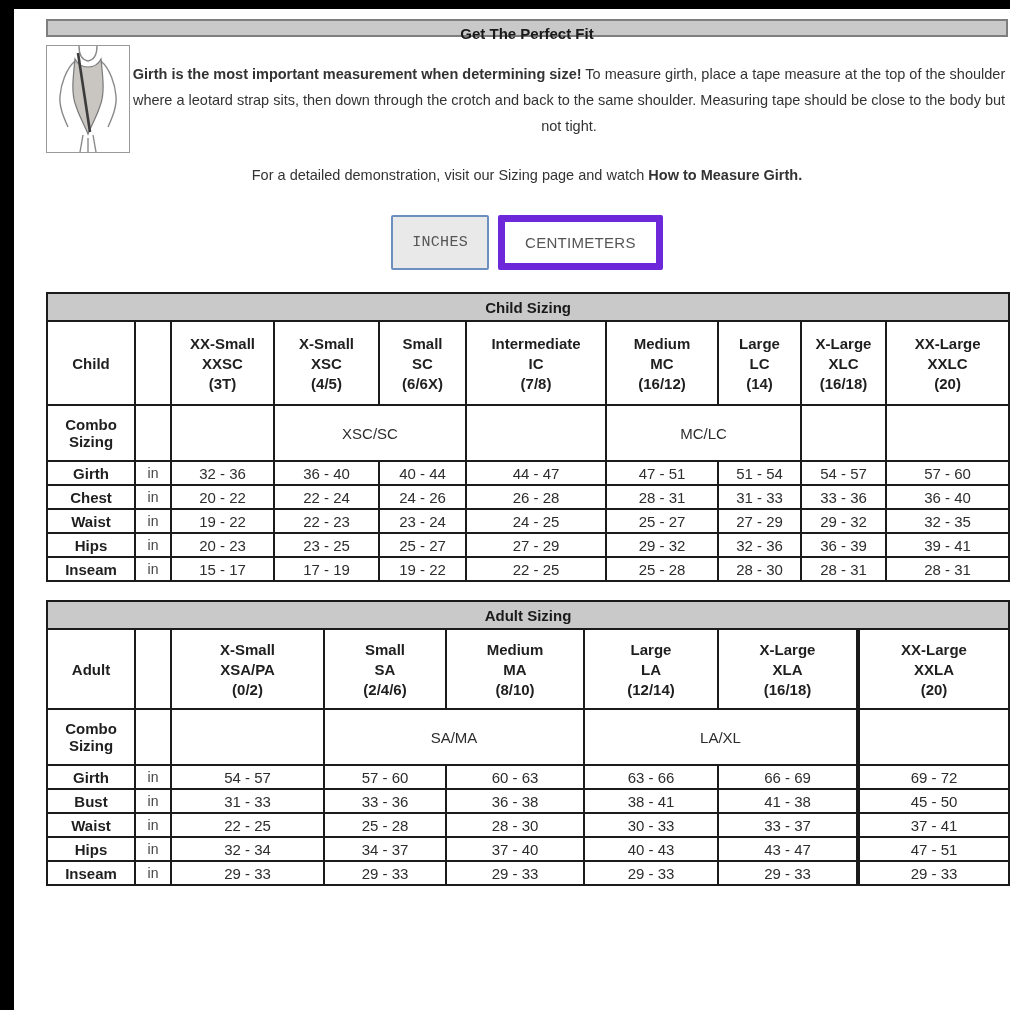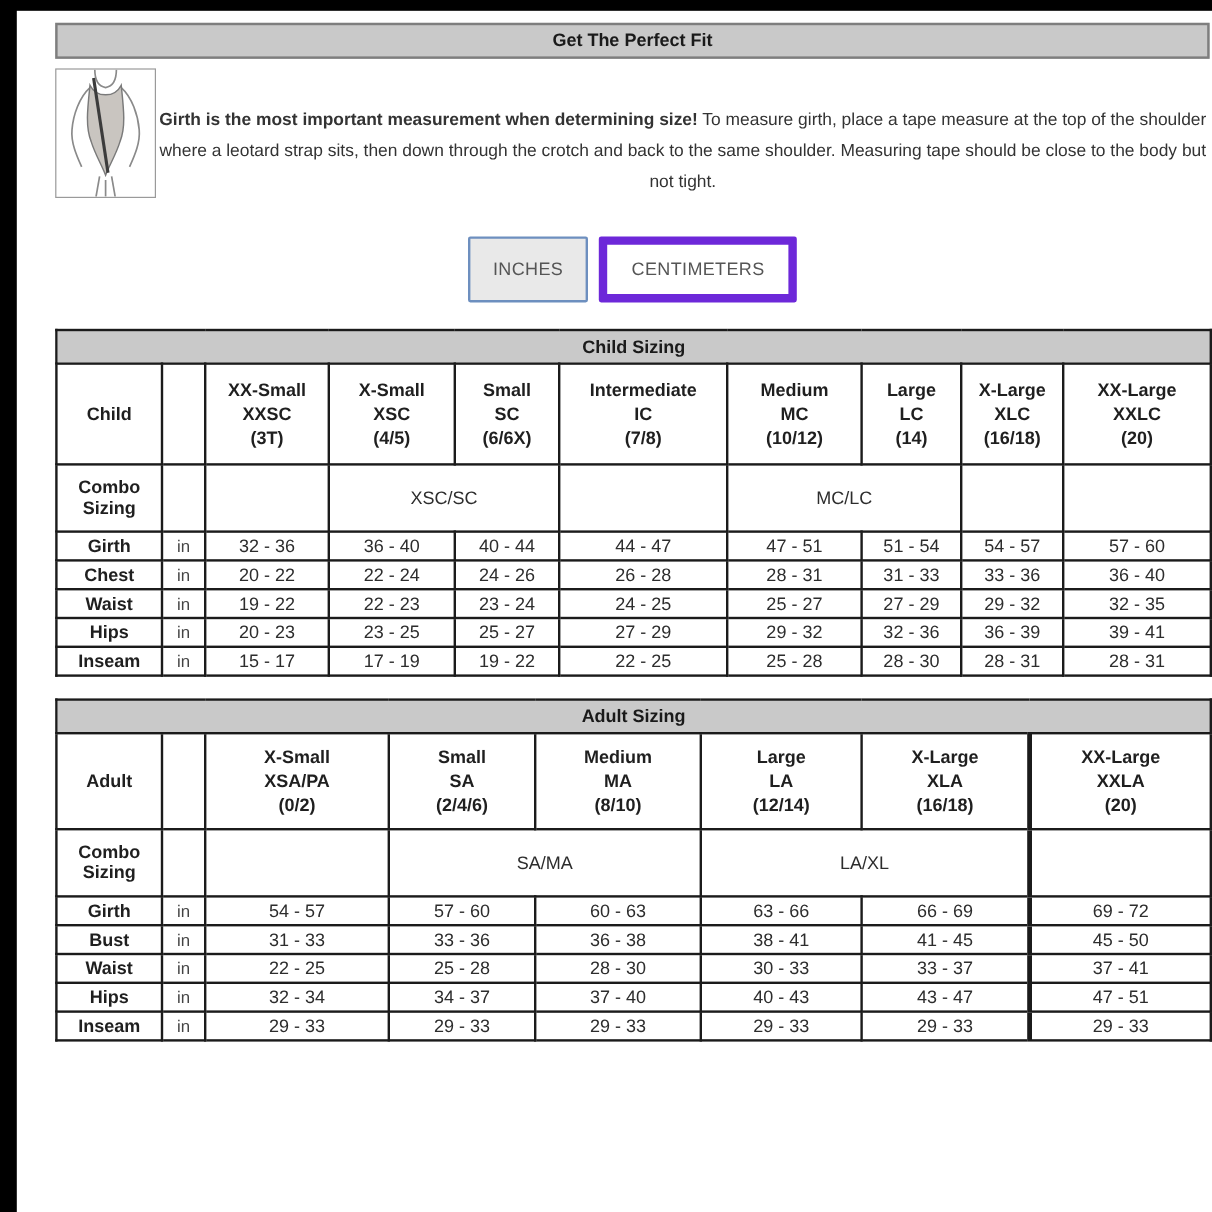--- a/index.html
+++ b/index.html
@@ -9,38 +9,38 @@
     background: #ffffff;
     font-family: "Liberation Sans", sans-serif;
     color: #333;
   }
   .top-black-bar { position: absolute; top: 0; left: 0; width: 100%; height: 9px; background: #000; }
   .left-black-bar { position: absolute; top: 0; left: 0; width: 14px; height: 100%; background: #000; }
   .content { position: absolute; left: 46px; top: 19px; width: 962px; }
 
   .fit-bar {
     background: #c9c9c9; border: 2px solid #7e7e7e;
-    height: 30px; line-height: 26px; text-align: center;
+    height: 18px; line-height: 26px; text-align: center;
     font-weight: bold; font-size: 15px; color: #1a1a1a;
   }
 
-  .intro { display: flex; margin-top: 8px; align-items: flex-end; }
+  .intro { display: flex; margin-top: 8px; align-items: center; }
   .figure-box { width: 84px; height: 108px; border: 1px solid #9a9a9a; flex: none; background: #fff; overflow: hidden; }
   .intro-text { flex: 1; text-align: center; font-size: 14.5px; line-height: 1.8; color: #333; padding-top: 2px; }
 
   .demo-line { text-align: center; margin-top: 14px; font-size: 14.5px; color: #333; }
 
   .toggle-row { display: flex; justify-content: center; gap: 9px; margin-top: 32px; }
   .btn {
     font-family: "Liberation Sans", sans-serif;
     font-size: 15px; color: #555; letter-spacing: 0.3px;
     padding: 12px 20px; background: #fff;
     border: 7px solid #6d28d9; border-radius: 2px; cursor: pointer;
   }
-  .btn.active { background: #e9e9e9; border: 2px solid #6d8fbf; padding: 11px 19px; }
+  .btn.active { background: #e9e9e9; border: 2px solid #6d8fbf; padding: 11px 19px; font-family: Liberation Mono, monospace; }
 
   .note { text-align: center; margin-top: 26px; font-size: 13.5px; color: #444; }
 
   .table-wrap-child { margin-top: 22px; }
   .table-wrap-adult { margin-top: 18px; }
   .sizing-table {
     border-collapse: collapse; width: 962px; table-layout: fixed;
     font-size: 15px; color: #2d2d2d;
   }
   .sizing-table td {
@@ -83,20 +83,21 @@
         <path d="M36 89 L33 106" stroke="#8a8a8a" stroke-width="1.4" fill="none"></path>
         <path d="M46 89 L49 106" stroke="#8a8a8a" stroke-width="1.4" fill="none"></path>
         <path d="M41 92 L41 106" stroke="#8a8a8a" stroke-width="1.4" fill="none"></path>
 
         <line x1="31" y1="7" x2="43" y2="86" stroke="#3c3c3c" stroke-width="2.6"></line>
       </svg>
     </div>
     <div class="intro-text"><b>Girth is the most important measurement when determining size!</b><span> To measure girth, place a tape measure at the top of the shoulder where a leotard strap sits, then down through the crotch and back to the same shoulder. Measuring tape should be close to the body but not tight.</span></div>
   </div>
 
+  <div class="demo-line"><span>For a detailed demonstration, visit our Sizing page and watch </span><b>How to Measure Girth.</b></div>
 
   <div class="toggle-row">
     <button class="btn active">INCHES</button>
     <button class="btn">CENTIMETERS</button>
   </div>
 
 
   <div class="table-wrap-child">
       <table class="sizing-table">
         <colgroup>
@@ -134,21 +135,21 @@
               <div>(6/6X)</div>
             </td>
             <td>
               <div>Intermediate</div>
               <div>IC</div>
               <div>(7/8)</div>
             </td>
             <td>
               <div>Medium</div>
               <div>MC</div>
-              <div>(10/12)</div>
+              <div>(16/12)</div>
             </td>
             <td>
               <div>Large</div>
               <div>LC</div>
               <div>(14)</div>
             </td>
             <td>
               <div>X-Large</div>
               <div>XLC</div>
               <div>(16/18)</div>
@@ -300,21 +301,21 @@
             <td>66 - 69</td>
             <td class="thickL">69 - 72</td>
           </tr>
           <tr class="data">
             <td class="rowlab">Bust</td>
             <td class="unit">in</td>
             <td>31 - 33</td>
             <td>33 - 36</td>
             <td>36 - 38</td>
             <td>38 - 41</td>
-            <td>41 - 45</td>
+            <td>41 - 38</td>
             <td class="thickL">45 - 50</td>
           </tr>
           <tr class="data">
             <td class="rowlab">Waist</td>
             <td class="unit">in</td>
             <td>22 - 25</td>
             <td>25 - 28</td>
             <td>28 - 30</td>
             <td>30 - 33</td>
             <td>33 - 37</td>

